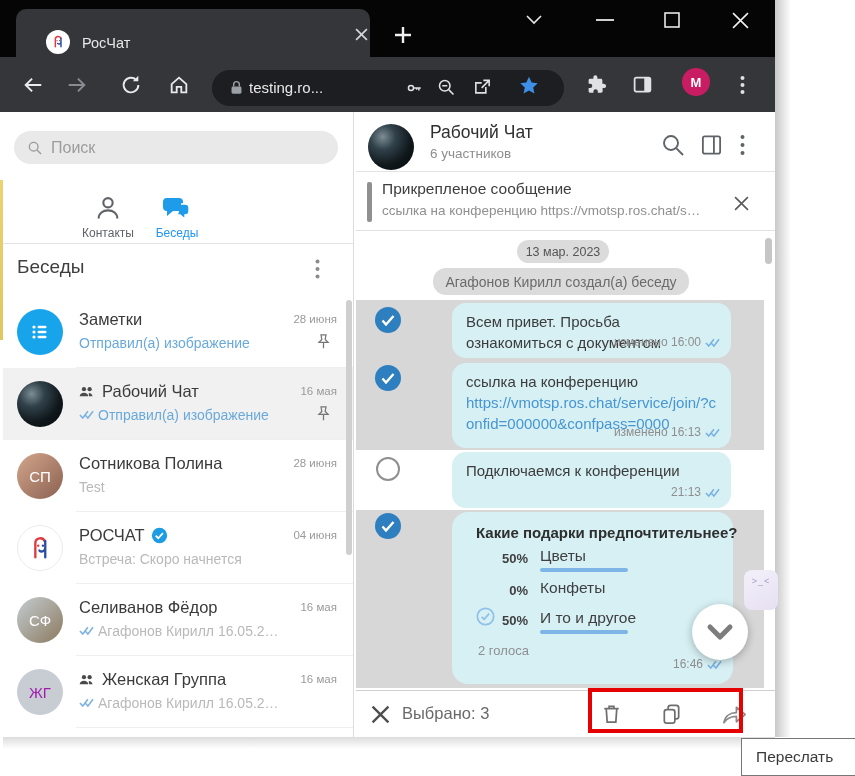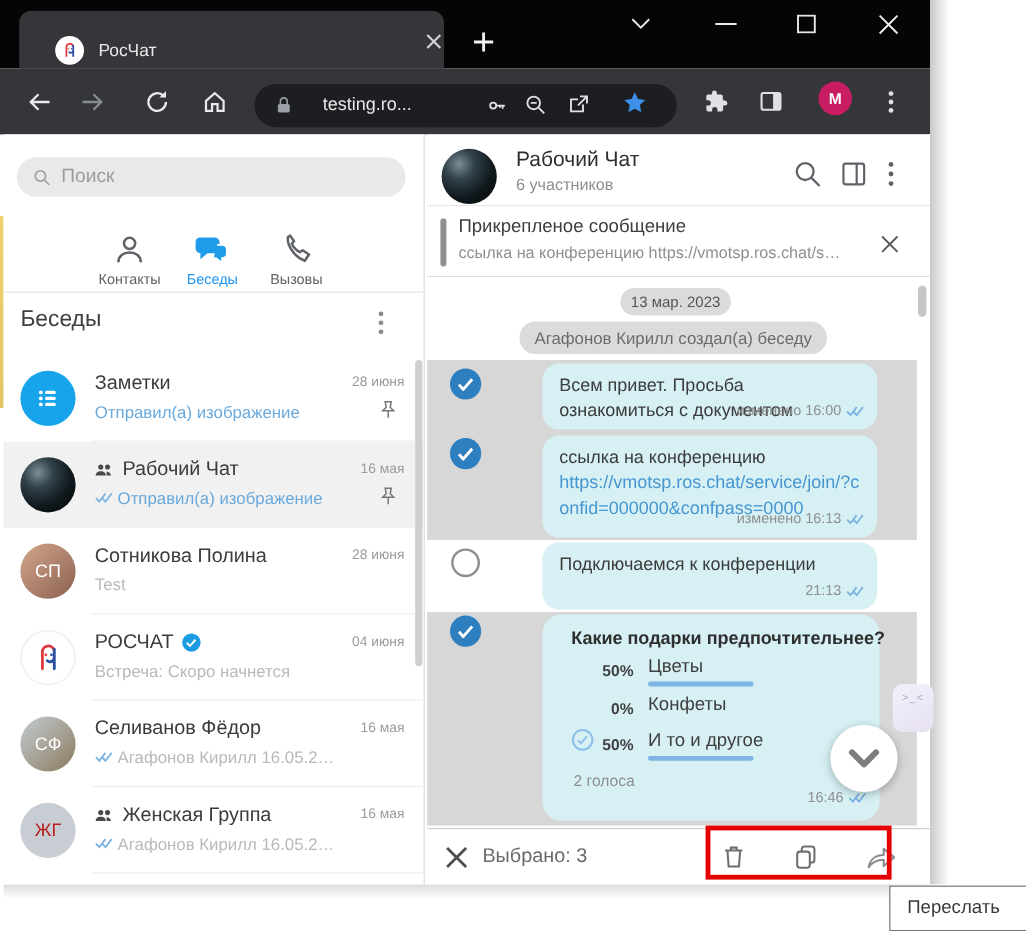--- a/index.html
+++ b/index.html
@@ -8,21 +8,21 @@
   .abs{position:absolute;}
   svg{display:block;}
   
   .titlebar{left:0;top:0;width:775px;height:57px;background:#050505;}
   .tab{left:16px;top:9px;width:354px;height:48px;background:#35363a;border-radius:10px 10px 0 0;}
   .favicon{left:30px;top:21px;width:24px;height:24px;border-radius:50%;background:#fff;display:flex;align-items:center;justify-content:center;}
   .tab-title{left:66px;top:26px;font-size:14.5px;color:#e8e8e8;}
   .icbtn{display:flex;align-items:center;justify-content:center;}
   .toolbar{left:0;top:57px;width:775px;height:55px;background:#35363a;}
   .pill{left:212px;top:70px;width:352px;height:36px;border-radius:18px;background:#1d1e21;}
-  .url{left:269px;top:79px;font-size:15px;color:#e8e8e8;}
+  .url{left:249px;top:79px;font-size:15px;color:#e8e8e8;}
   .chrome-avatar{left:682px;top:68px;width:28px;height:28px;border-radius:50%;background:#c91d63;color:#fff;
     font-size:13px;font-weight:bold;display:flex;align-items:center;justify-content:center;}
   .desktop-shadow{left:775px;top:0;width:16px;height:737px;background:linear-gradient(to right,rgba(100,100,100,.35),rgba(255,255,255,0));}
   .bottom-shadow{left:3px;top:737px;width:772px;height:12px;background:linear-gradient(to bottom,rgba(130,130,130,.28),rgba(255,255,255,0));}
   .wallpaper-sliver{left:0;top:180px;width:3px;height:160px;background:linear-gradient(to bottom,#e8c84c,#d9b83a);opacity:.8;}
   
   .sidebar{left:3px;top:112px;width:351px;height:625px;background:#fff;border-right:1px solid #dcdcdc;box-sizing:border-box;}
   .search{left:14px;top:131px;width:324px;height:33px;border-radius:17px;background:#e9e9e9;display:flex;align-items:center;}
   .search-ph{color:#9c9c9c;font-size:16px;margin-left:8px;}
   .nav-item{top:192px;width:70px;text-align:center;}
@@ -228,28 +228,20 @@
   </div>
   <div class="abs nav-item" style="left:142px;">
     <div class="nav-ic">
       <svg width="30" height="28" viewBox="0 0 30 26">
         <path d="M4 3h13a4 4 0 014 4v5a4 4 0 01-4 4h-6l-6 5v-5a4 4 0 01-4-4V7a4 4 0 013-4z" fill="#1e9be9"></path>
         <path d="M19 9h4a4 4 0 014 4v3a4 4 0 01-4 4v4l-5-4h-2" fill="#1e9be9" stroke="#fff" stroke-width="1.4"></path>
       </svg>
     </div>
     <div class="nav-lb active">Беседы</div>
   </div>
-  <div class="abs nav-item" style="left:212px;">
-    <div class="nav-ic">
-      <svg width="28" height="28" viewBox="0 0 24 24">
-          <path d="M6 3C5 8 10 17 18 20l3-4.5-4.5-3-2 1.3c-2.3-1.2-4.8-3.8-5.8-6L10.3 6 7.5 2z" fill="none" stroke="#5f6368" stroke-width="1.8" stroke-linejoin="round"></path>
-        </svg>
-    </div>
-    <div class="nav-lb">Вызовы</div>
-  </div>
 
   <div class="abs sb-divider"></div>
   <span class="abs sb-header">Беседы</span>
   <div class="abs icbtn" style="left:308px;top:256px;width:18px;height:26px;">
     <svg width="5" height="22" viewBox="0 0 5 22">
         <circle cx="2.5" cy="3.5" r="2" fill="#8a8a8a"></circle>
         <circle cx="2.5" cy="11" r="2" fill="#8a8a8a"></circle>
         <circle cx="2.5" cy="18.5" r="2" fill="#8a8a8a"></circle>
       </svg>
   </div>
@@ -354,21 +346,21 @@
       <svg width="15" height="10" viewBox="0 0 16 10">
         <path d="M1 5l3 3.2L9.5 1M6.5 5l3 3.2L15 1" fill="none" stroke="#79b2e2" stroke-width="1.6"></path>
       </svg>
       <span>Агафонов Кирилл 16.05.2…</span>
     </div>
     <div class="dt">16 мая</div>
     <div class="sep"></div>
   </div>
 
   <div class="abs row" style="top:656px;">
-    <div class="av" style="background:#c7cdd3;color:#b91c1c;font-size:15px;">
+    <div class="av" style="background:#c7cdd3;color:#a21caf;font-size:15px;">
         <span>ЖГ</span>
       </div>
     <div class="tt">
       <svg width="17" height="14" viewBox="0 0 24 18">
         <circle cx="7" cy="5" r="3" fill="#4a4a4a"></circle>
           <circle cx="15" cy="5" r="3" fill="#4a4a4a"></circle>
         <path d="M1 15c0-3.3 2.7-5 6-5s6 1.7 6 5z" fill="#4a4a4a"></path>
           <path d="M13.8 10.3c2.7.3 5.2 1.9 5.2 4.7h-5" fill="#4a4a4a"></path>
       </svg>
       <span>Женская Группа</span>

